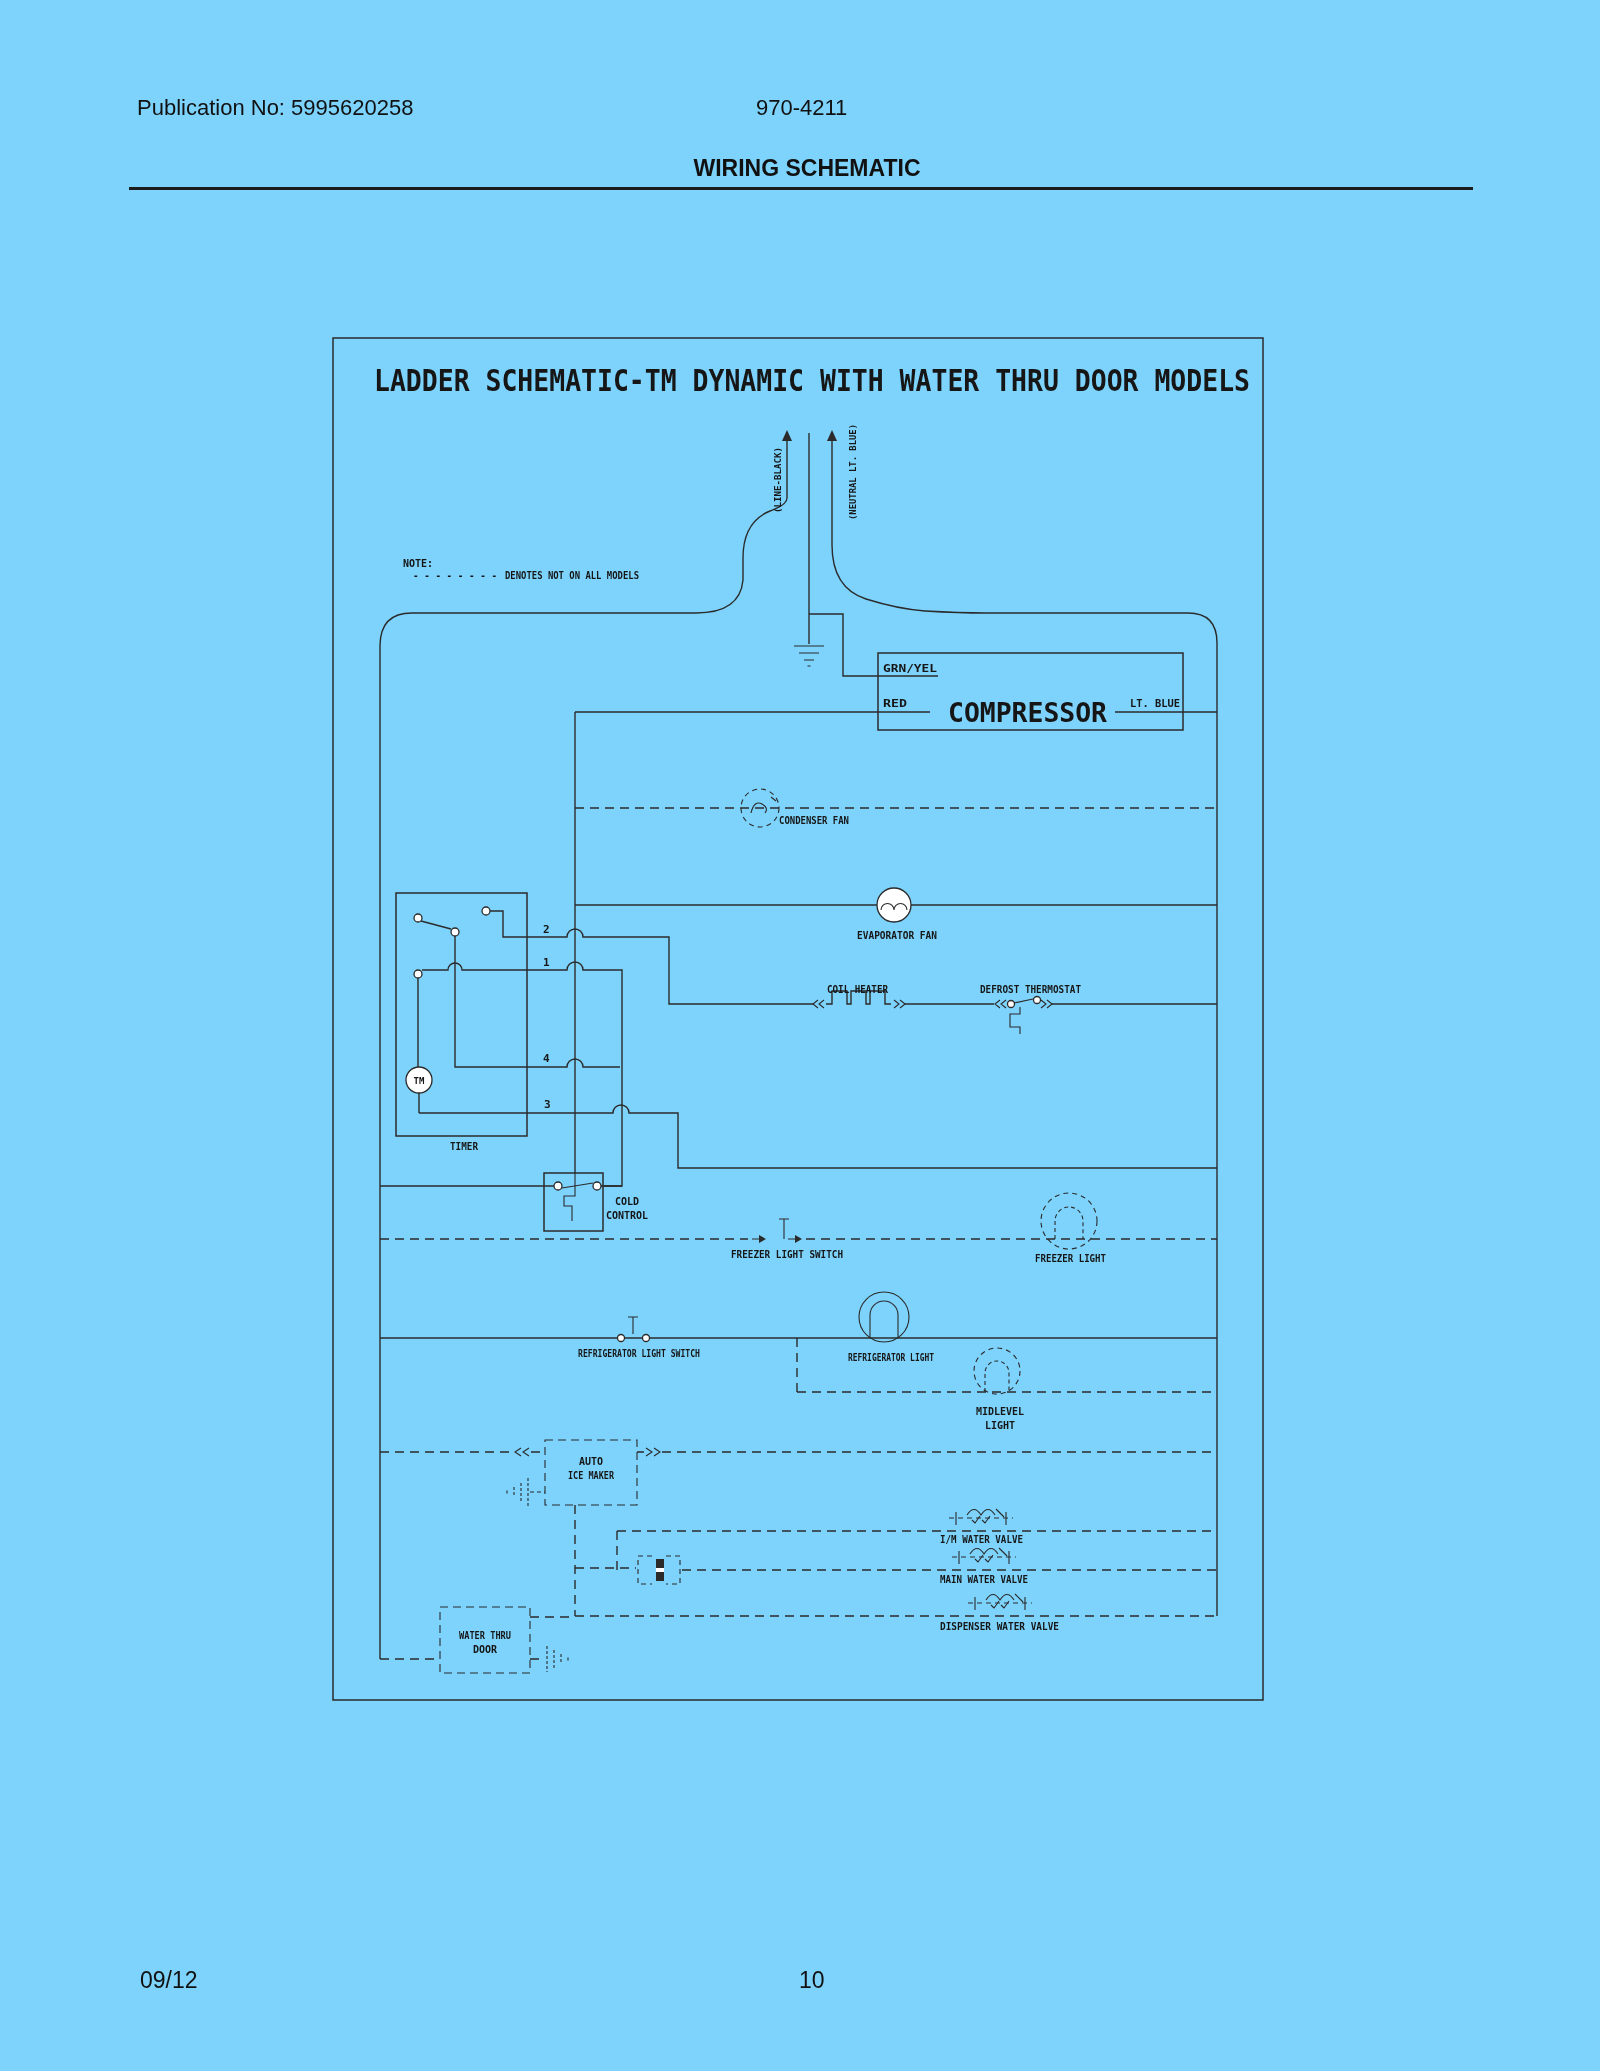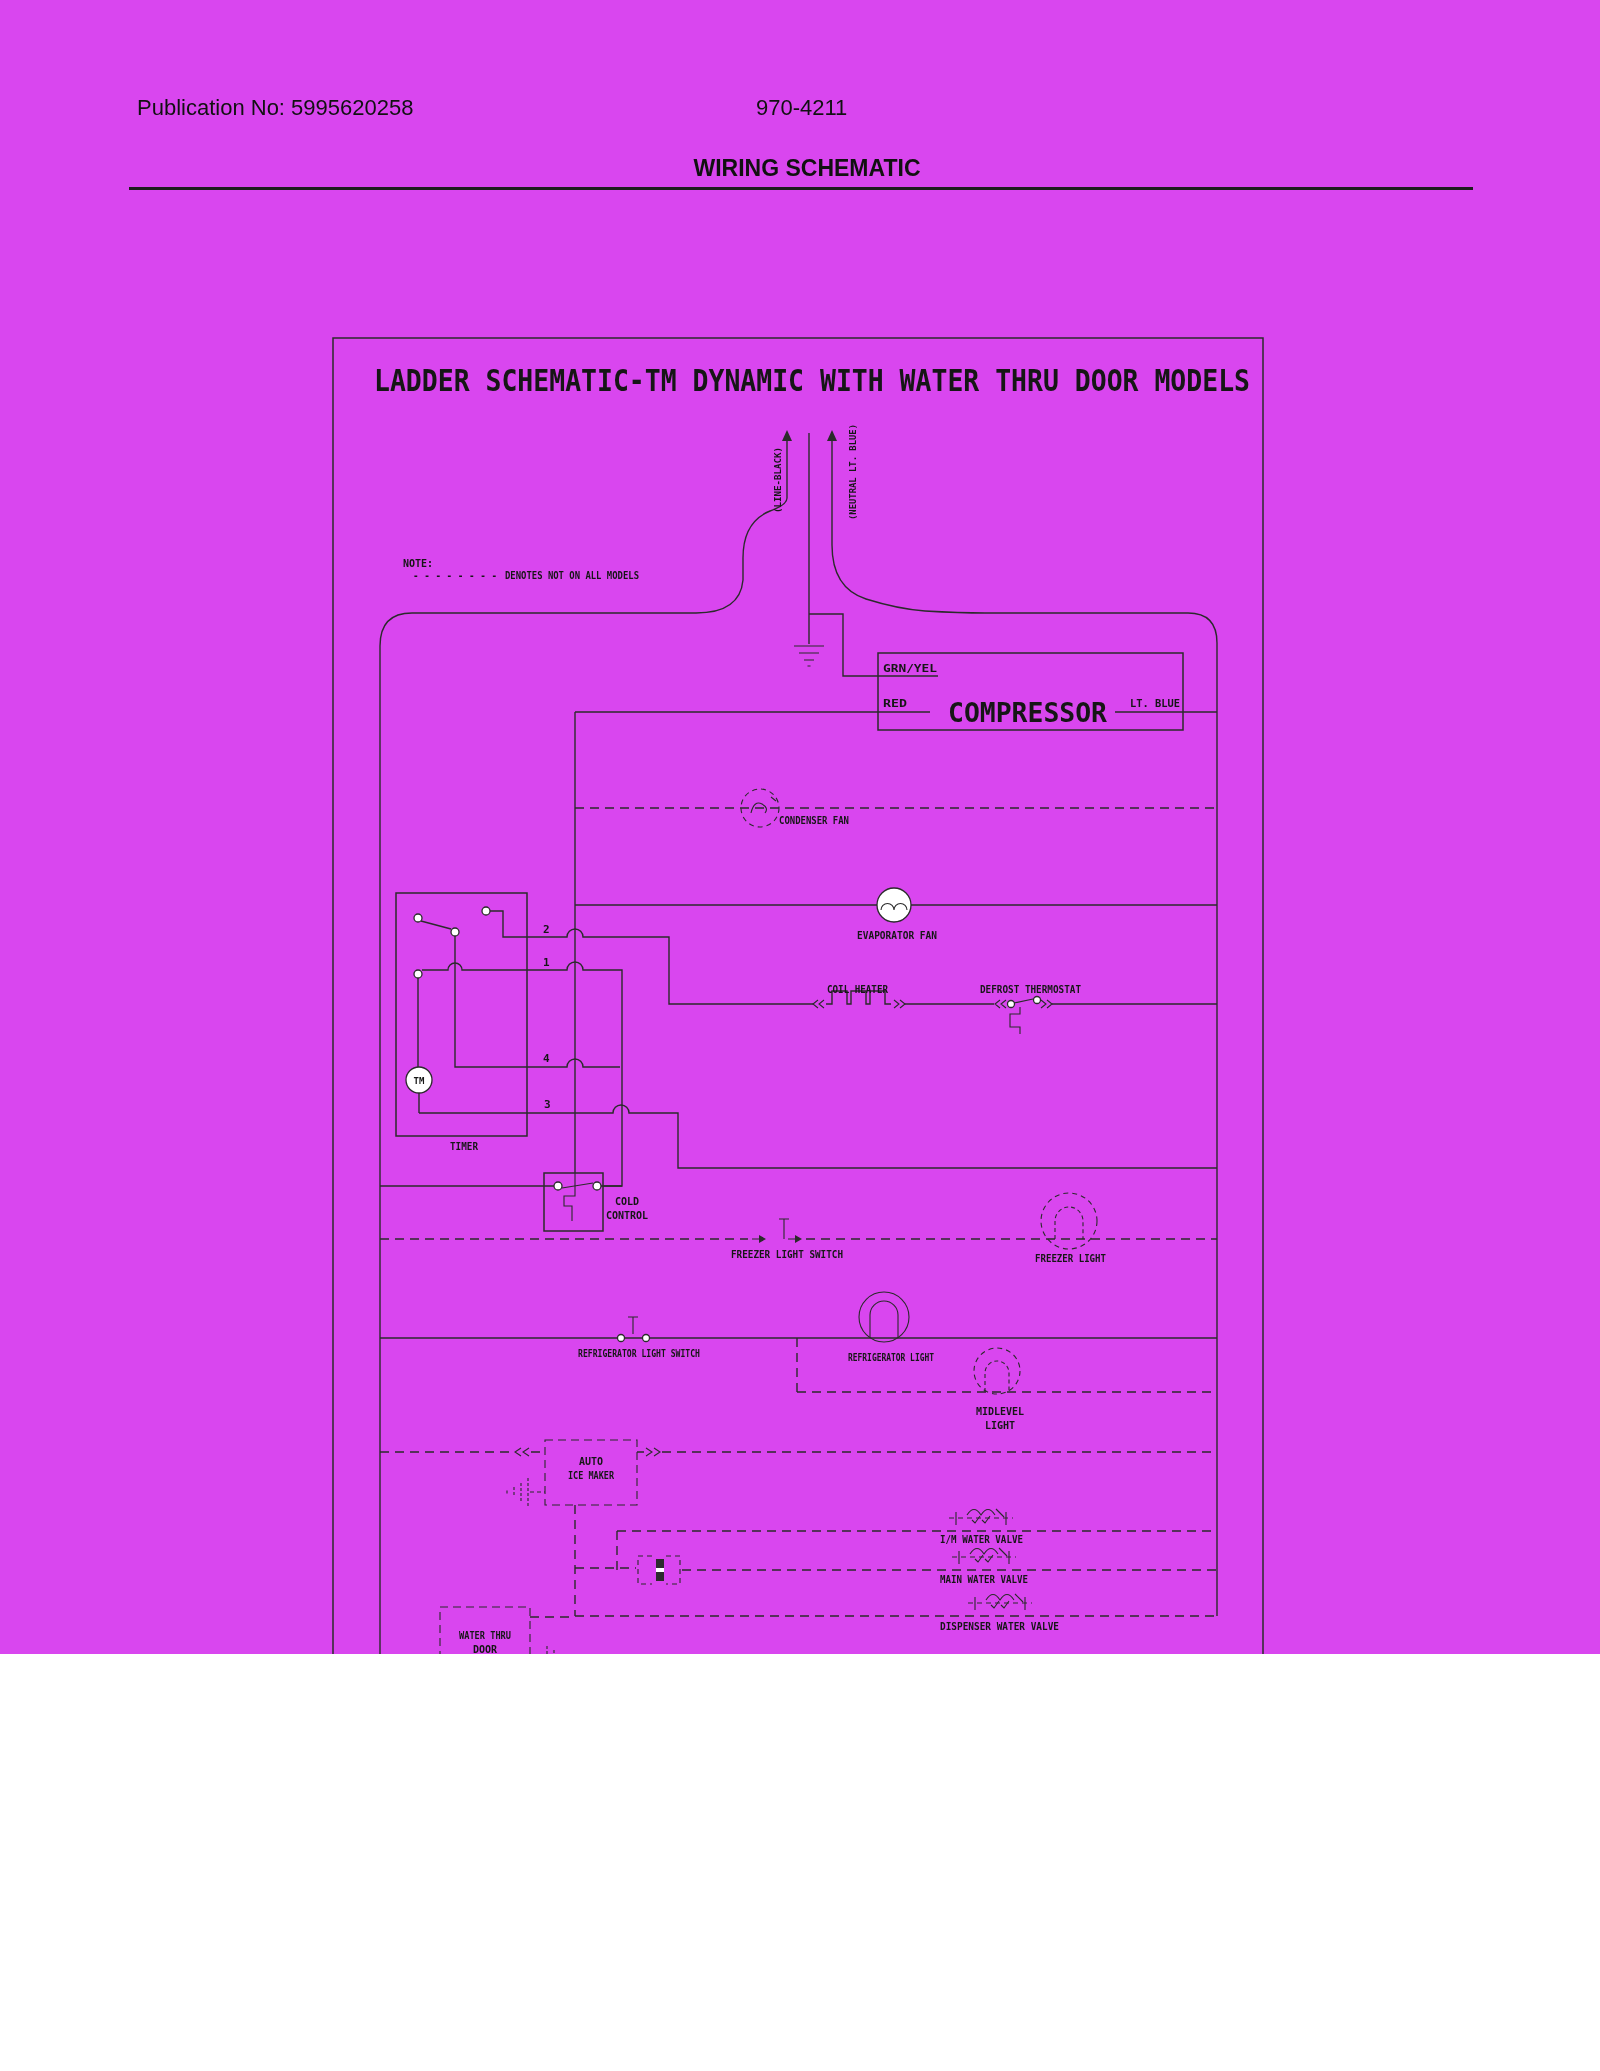--- a/index.html
+++ b/index.html
@@ -1,16 +1,16 @@
 <!DOCTYPE html>
 <html><head>
 <meta charset="utf-8">
 <style>
   html,body{margin:0;padding:0;background:#ffffff;}
-  .page{width:1600px;height:1654px;position:relative;background:#d946ef;}
+  .page{width:1600px;height:2071px;position:relative;background:#7dd3fc;}
   svg{display:block;}
   svg text{font-family:"DejaVu Sans Mono","Liberation Mono",monospace;font-weight:bold;fill:#161616;}
   text.sans{font-family:"Liberation Sans","DejaVu Sans",sans-serif;font-weight:normal;fill:#111;}
   text.sansb{font-family:"Liberation Sans","DejaVu Sans",sans-serif;font-weight:bold;fill:#111;}
   .w{stroke:#2b2b2b;fill:none;stroke-width:1.4;}
   .thin{stroke:#2b2b2b;fill:none;stroke-width:1.1;}
   .d{stroke-dasharray:9 6;}
   .d2{stroke-dasharray:5 4;}
   .d3{stroke-dasharray:4 3;}
   .box{stroke:#2b2b2b;fill:none;stroke-width:1.5;}

